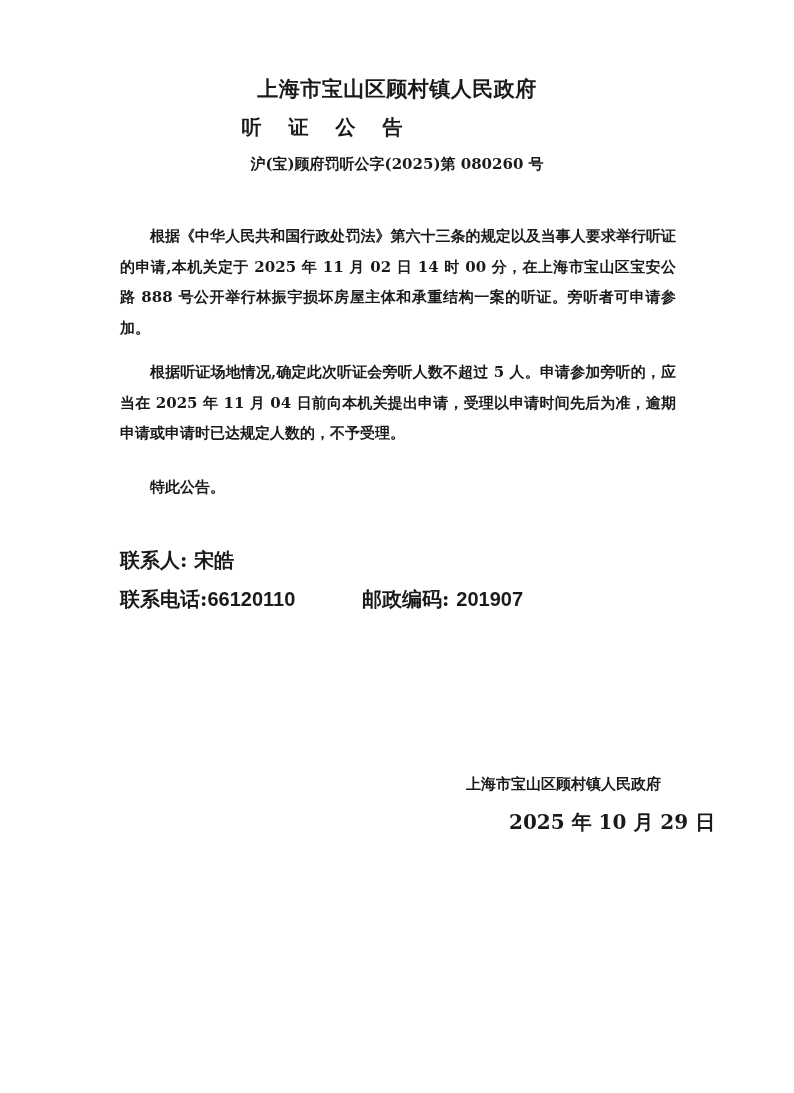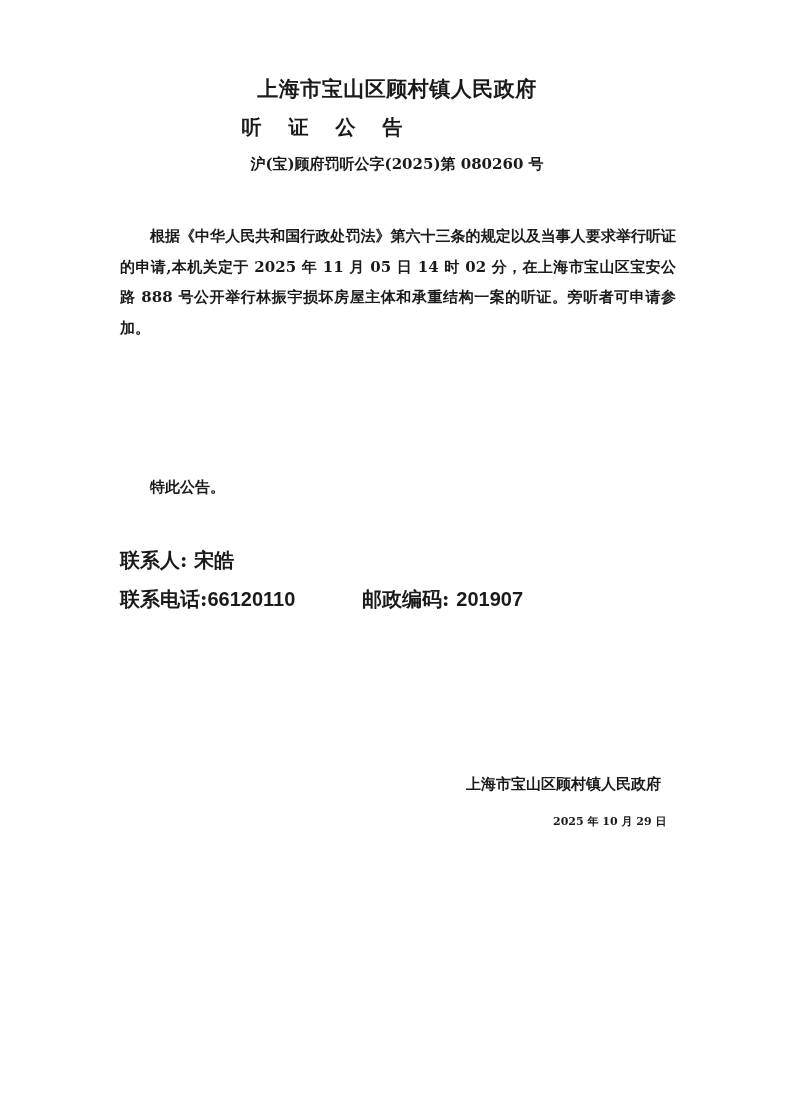--- a/index.html
+++ b/index.html
@@ -75,37 +75,37 @@
     .sign-org {
       position: absolute;
       left: 466px; top: 772px;
       font-size: 15px;
       line-height: 24px;
       white-space: nowrap;
     }
     .sign-date {
       position: absolute;
       left: 509px; top: 810px;
-      font-size: 11px;
+      font-size: 20px;
       line-height: 24px;
       white-space: nowrap;
-      margin-left: 44px;
     }
     .sans { font-family: "Liberation Sans", "DejaVu Sans", sans-serif; }
   </style>
 </head>
 <body>
 
 <div class="page">
 
   <div class="title">上海市宝山区顾村镇人民政府</div>
   <div class="subtitle">听 证 公 告</div>
   <div class="docno">沪(宝)顾府罚听公字(2025)第 080260 号</div>
 
-  <div class="para p1">根据《中华人民共和国行政处罚法》第六十三条的规定以及当事人要求举行听证的申请,本机关定于 2025 年 11 月 05 日 14 时 02 分，在上海市宝山区宝安公路 888 号公开举行林振宇损坏房屋主体和承重结构一案的听证。旁听者可申请参加。</div>
+  <div class="para p1">根据《中华人民共和国行政处罚法》第六十三条的规定以及当事人要求举行听证的申请,本机关定于 2025 年 11 月 02 日 14 时 00 分，在上海市宝山区宝安公路 888 号公开举行林振宇损坏房屋主体和承重结构一案的听证。旁听者可申请参加。</div>
+  <div class="para p2">根据听证场地情况,确定此次听证会旁听人数不超过 5 人。申请参加旁听的，应当在 2025 年 11 月 04 日前向本机关提出申请，受理以申请时间先后为准，逾期申请或申请时已达规定人数的，不予受理。</div>
   <div class="para p3">特此公告。</div>
 
   <div class="contact c-person">
     <span>联系人:</span>
     <span>宋皓</span>
   </div>
   <div class="contact c-phone">
     <span>联系电话:</span><span class="sans">66120110</span>
   </div>
   <div class="contact c-postcode">

